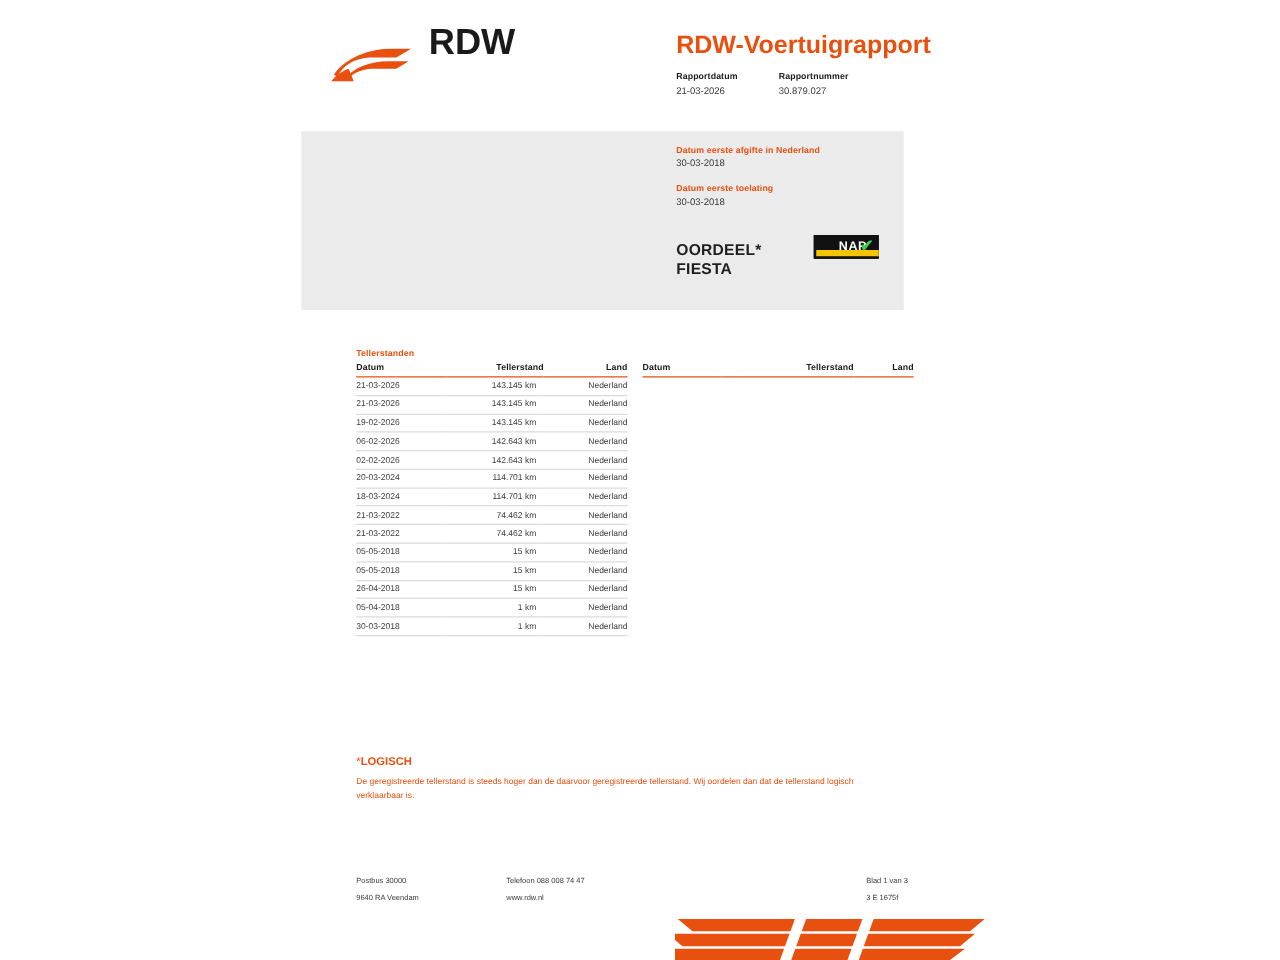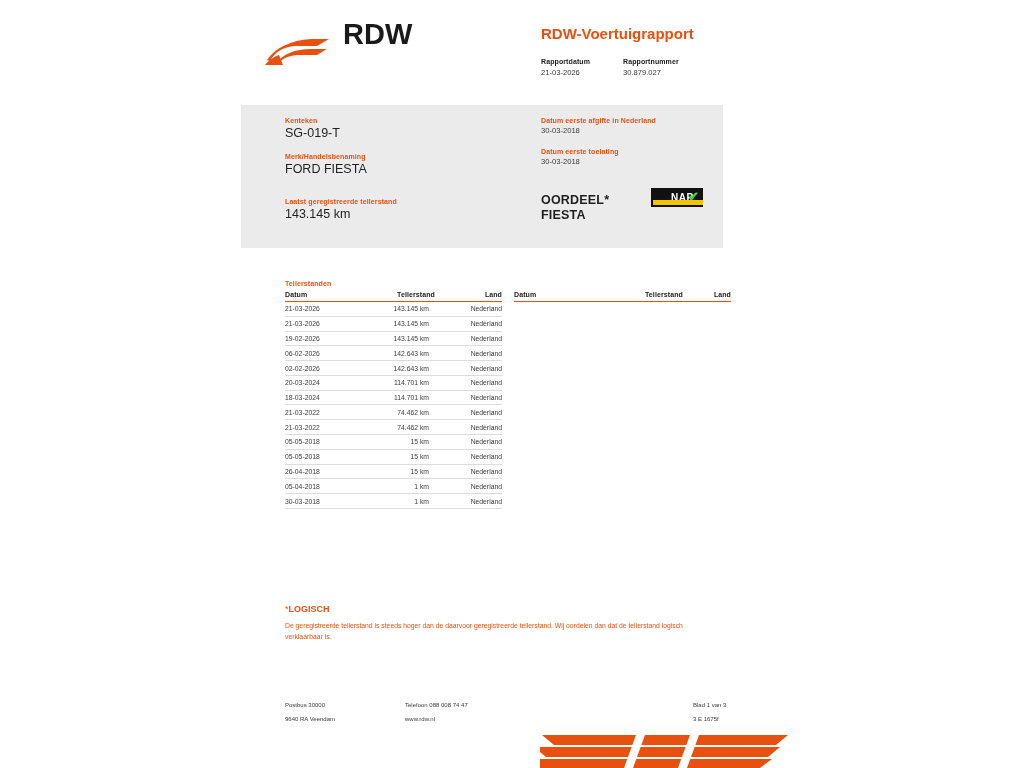--- a/index.html
+++ b/index.html
@@ -36,21 +36,21 @@
     font-size: 29px;
     font-weight: bold;
     letter-spacing: 0px;
     color: #1a1a1a;
   }
 
   .report-title {
     position: absolute;
     left: 541px;
     top: 25px;
-    font-size: 15px;
+    font-size: 20px;
     font-weight: bold;
     color: #e8500f;
   }
 
   .report-meta {
     position: absolute;
     left: 541px;
     top: 58px;
     display: flex;
     gap: 0px;
@@ -281,30 +281,20 @@
       <div class="meta-value">21-03-2026</div>
     </div>
     <div class="col wide">
       <div class="meta-label">Rapportnummer</div>
       <div class="meta-value">30.879.027</div>
     </div>
   </div>
 
   <div class="panel">
 
-    <div class="panel-left">
-      <div class="field-label">Kenteken</div>
-      <div class="field-value">SG-019-T</div>
-      <div class="spacer-16"></div>
-      <div class="field-label">Merk/Handelsbenaming</div>
-      <div class="field-value">FORD FIESTA</div>
-      <div class="spacer-24"></div>
-      <div class="field-label">Laatst geregistreerde tellerstand</div>
-      <div class="field-value">143.145 km</div>
-    </div>
 
     <div class="panel-right">
       <div class="field-label-dark">Datum eerste afgifte in Nederland</div>
       <div class="field-value-small">30-03-2018</div>
       <div class="spacer-16"></div>
       <div class="field-label-dark">Datum eerste toelating</div>
       <div class="field-value-small">30-03-2018</div>
     </div>
 
     <div class="verdict">

